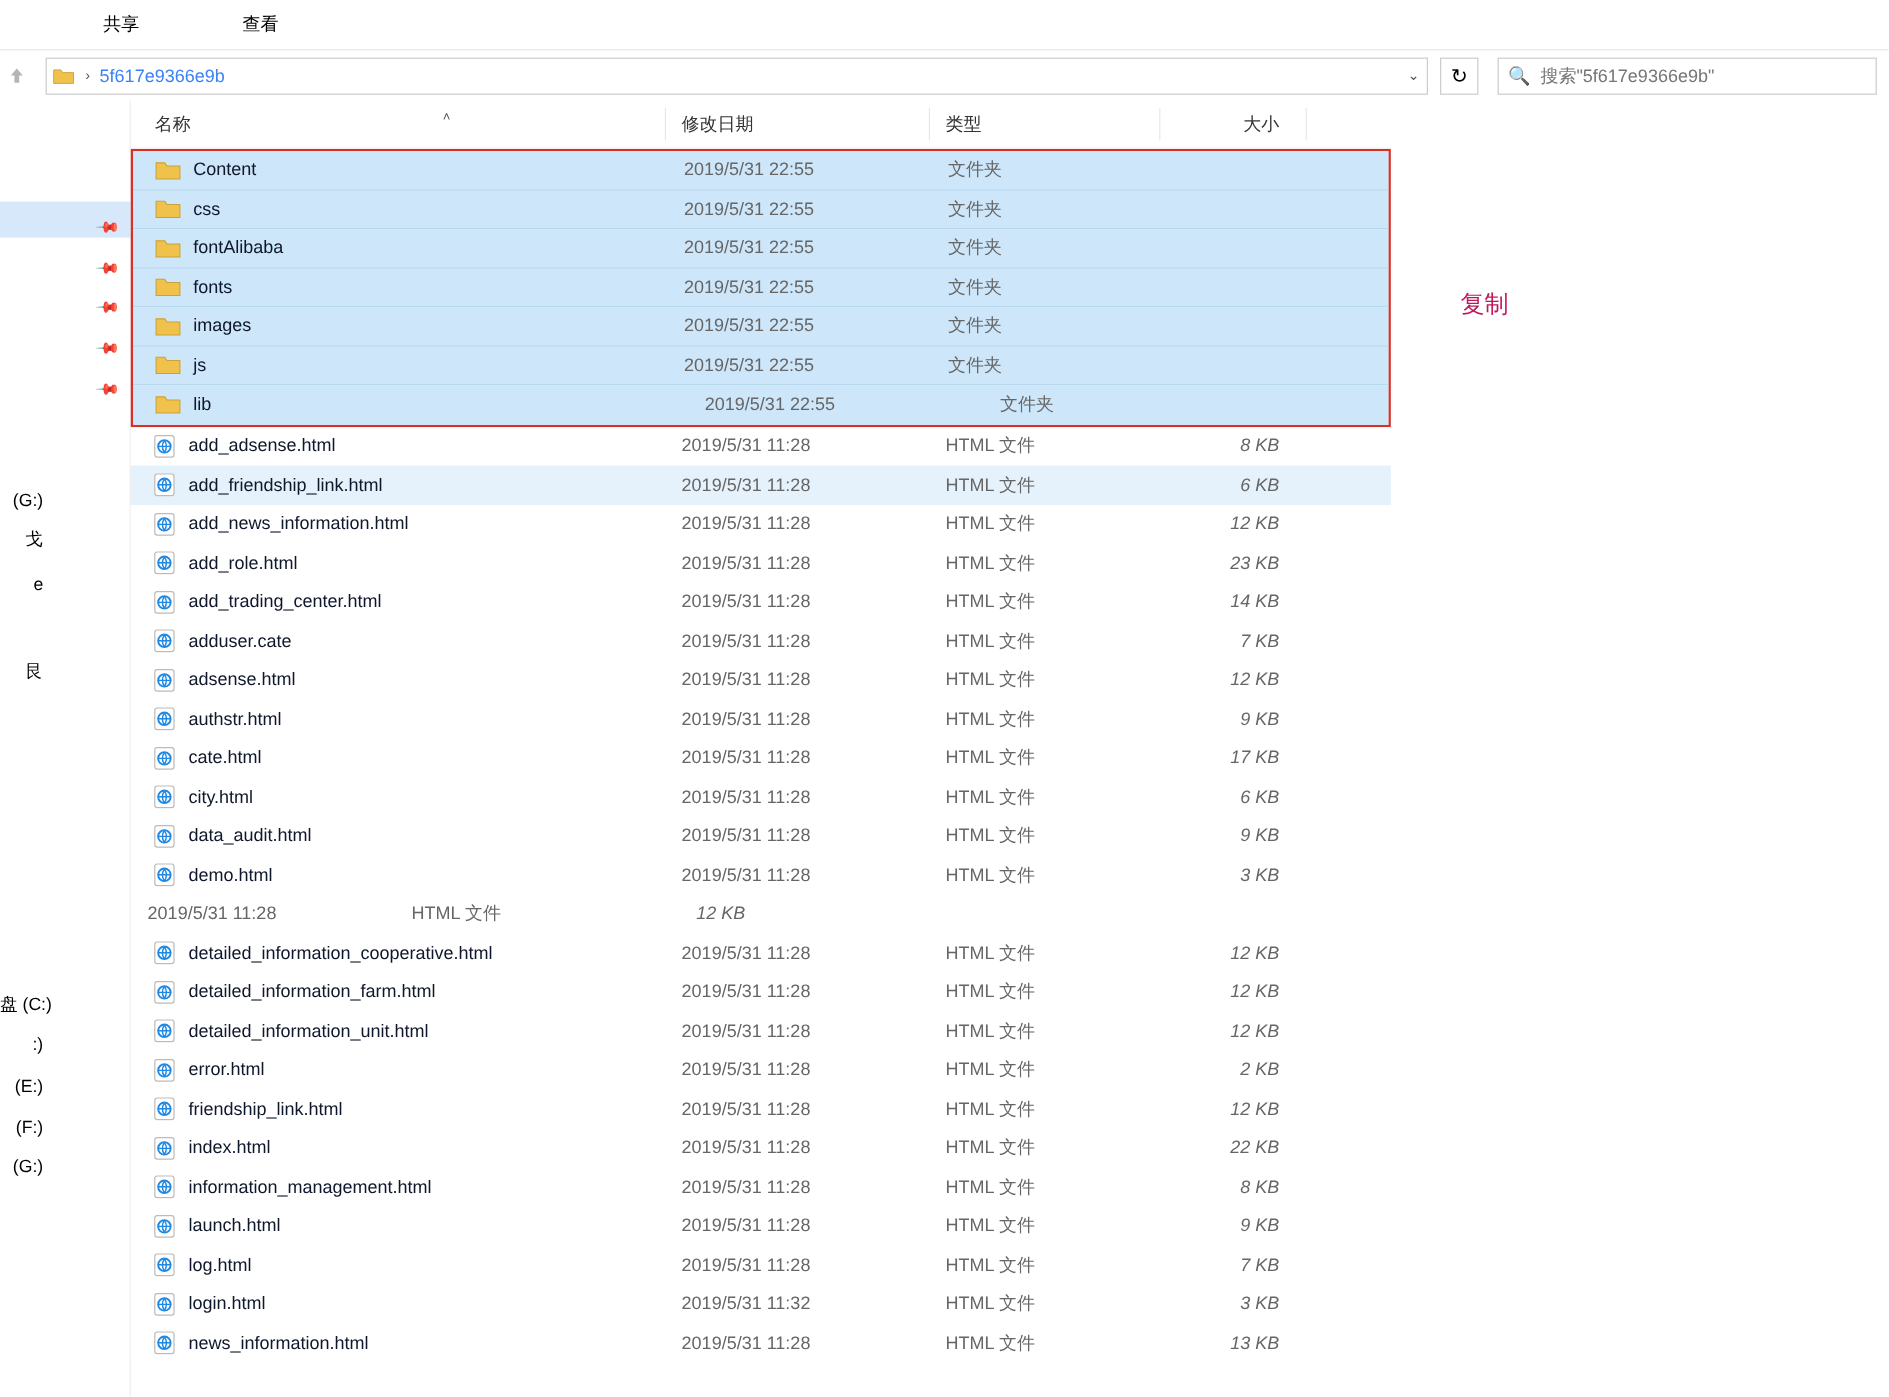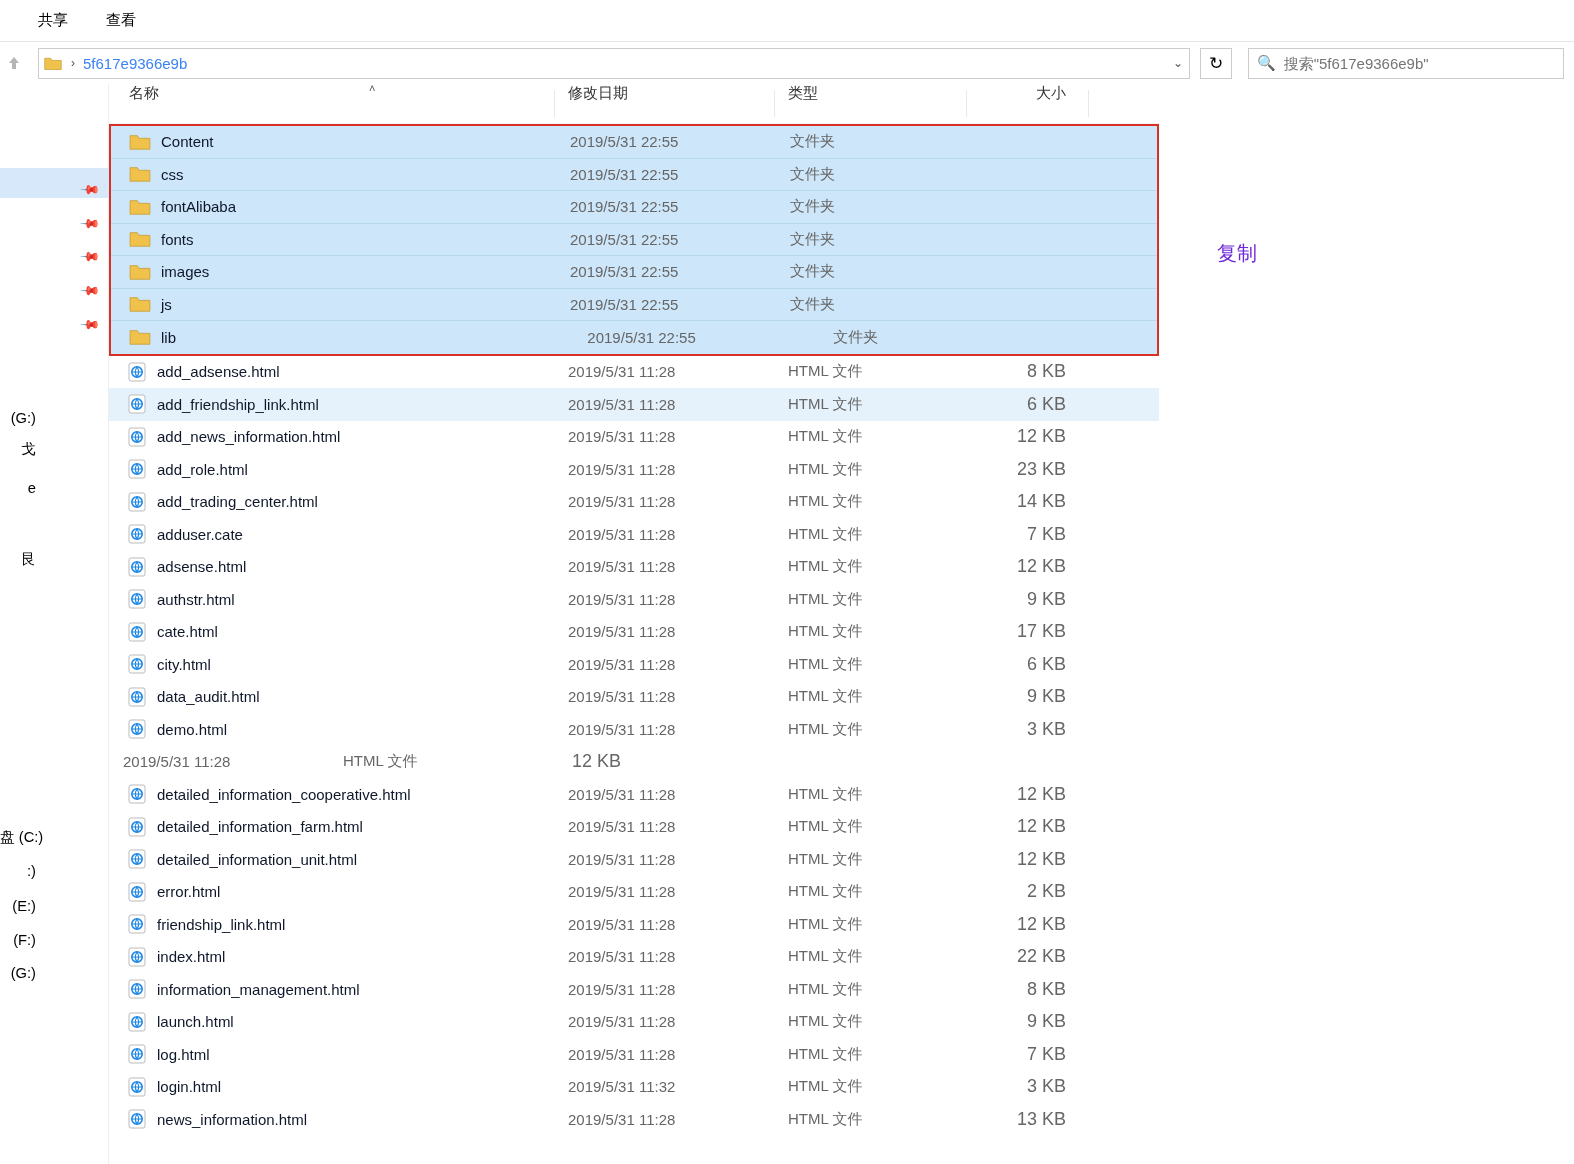--- a/index.html
+++ b/index.html
@@ -1,20 +1,20 @@
 <!DOCTYPE html>
 <html><head>
 <meta charset="utf-8">
 <style>
 * { margin: 0; padding: 0; box-sizing: border-box; font-family: "Microsoft YaHei", "Segoe UI", Arial, sans-serif; }
 body { background: #fff; font-size: 14.7px; color: #000; width: 1574px; height: 1164px; overflow: hidden; position: relative; }
 
 
 .ribbon { height: 42px; border-bottom: 1px solid #e5e5e5; display: flex; align-items: center; padding-left: 38px; gap: 38px; }
-.ribbon-tab { color: #000; font-size: 15px; cursor: pointer; }
+.ribbon-tab { color: #000; font-size: 15px; cursor: pointer; margin-left: 48px; }
 
 
 .addr-row { height: 42px; display: flex; align-items: center; padding: 0 10px 0 0; gap: 10px; }
 .nav-up { width: 28px; display:flex; justify-content:center; color:#888; }
 .breadcrumb-box { flex: 0 0 1152px; height: 31px; border: 1px solid #ccc; display:flex; align-items:center; padding:0 4px; background:#fff; position:relative; }
 .folder-ico-small { width:20px; height:20px; display:flex; align-items:center; justify-content:center; }
 .folder-svg { width:18px; height:15px; }
 .chev { color:#555; margin: 0 8px; font-size:12px; }
 .crumb-text { font-size:15px; color:#3b82f6; }
 .addr-dd { position:absolute; right:6px; color:#555; font-size:12px; }
@@ -25,43 +25,43 @@
 
 
 .main { display:flex; height: calc(100% - 84px); }
 .left-pane { width:109px; border-right:1px solid #eee; background:#fff; position:relative; }
 .pin { position:absolute; right:10px; color:#b0b0b0; font-size:13px; transform:rotate(45deg); }
 .left-item { position:absolute; font-size:14.7px; color:#000; white-space:nowrap; overflow:hidden; }
 .quick-blue { position:absolute; left:0; top:84px; width:109px; height:30px; background:#d6e8fa; }
 
 .content { flex:1; display:flex; position:relative; }
 .file-area { width:1050px; position:relative; }
-.annotation { position:absolute; left:1108px; top:156px; font-size:20px; color:#6d28d9; }
-
-
-.hdr-row { height:40px; display:flex; align-items:flex-start; border-bottom:1px solid #f4f4f4; position:relative; }
+.annotation { position:absolute; left:1108px; top:156px; font-size:20px; color:#be185d; }
+
+
+.hdr-row { height:40px; display:flex; align-items:center; border-bottom:1px solid #f4f4f4; position:relative; }
 .col { padding-left:14px; color:#333; font-size:15px; display:flex; align-items:center; }
 .c-name { width:445px; padding-left:20px; position:relative; }
 .sort-caret { position:absolute; left:260px; top:-2px; font-size:11px; color:#555;}
 .c-date { width:220px; }
 .c-type { width:192px; }
 .c-size { width:122px; text-align:right; justify-content:flex-end; padding-right:22px; }
 .vdiv { position:absolute; top:6px; bottom:6px; width:1px; background:#e8e8e8; }
 
 
 .rows { border:2.5px solid #d93025; border-top:2.5px solid #d93025; }
 .rows.noborder { border:none; }
 .row { height:32.5px; display:flex; align-items:center; background:#cde6f9; border-bottom:1px solid #b8d8ee; }
 .row.last-sel{border-bottom:none;gap:34px;}
 .row.plain { background:#fff; border-bottom:none; }
 .row.hover { background:#e5f1fb; }
 .row .c-name { padding-left:18px; display:flex; align-items:center; gap:10px; }
 .fname { color:#0f172a; font-size:15px; }
 .row .c-date, .row .c-type { color:#666; font-size:15px; }
-.row .c-size { color:#666; font-size:18px; }
+.row .c-size { color:#666; font-size:15px;font-style:italic; }
 
 .folder-icon { width:22px; height:18px; }
 .html-icon { width:20px; height:20px; }
 </style>
 </head>
 <body>
 
 <div class="ribbon">
   <span class="ribbon-tab">共享</span>
   <span class="ribbon-tab">查看</span>

